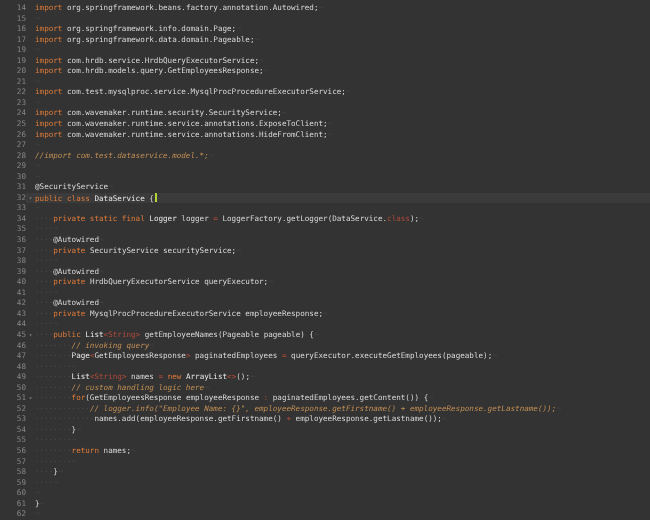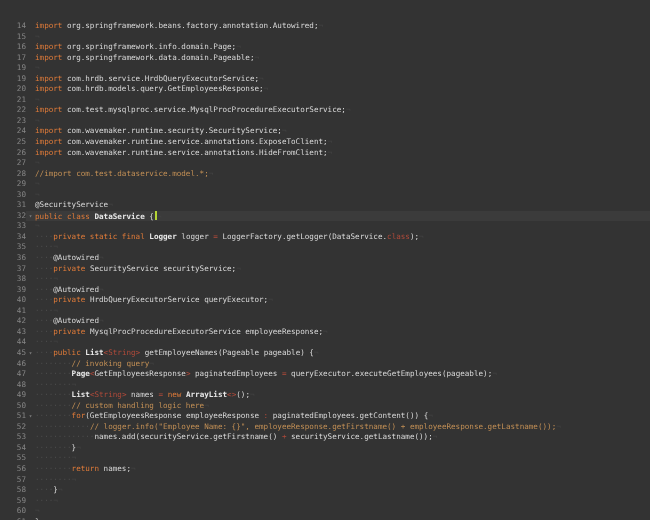--- a/index.html
+++ b/index.html
@@ -4,40 +4,40 @@
 <style>
   html, body { margin:0; padding:0; }
   body {
     width:650px; height:520px; overflow:hidden;
     background:#333333;
     font-family:"DejaVu Sans Mono","Liberation Mono",monospace;
   }
   .editor {
     position:relative; width:650px; height:520px;
     font-size:7.6px; line-height:10.55px;
-    padding-top:21px; box-sizing:border-box;
+    padding-top:3px; box-sizing:border-box;
     cursor:text;
   }
   .row { display:flex; height:10.55px; white-space:pre; }
   .row.current { background:#3b3b3b; }
   .gutter {
     flex:none; width:26px; text-align:right;
     color:#868686; background:#333333; user-select:none;
   }
   .foldcol {
     flex:none; width:9px; text-align:center;
     color:#7a7a7a; font-size:6px; line-height:10.55px;
   }
   .code { flex:1; }
   .t  { color:#d9d9d9; }
-  .b  { color:#e9e9e9; font-weight:bold; }
+  .b  { color:#e9e9e9; font-weight:normal; }
   .k  { color:#e07b39; }
   .ki { color:#e07b39; }
   .o  { color:#b04a3a; }
-  .c  { color:#c28f55; }
+  .c  { color:#c28f55; font-style:italic; }
   .ws { color:#4b4b4b; }
   .eol{ color:#434343; }
   .cur{
     display:inline-block; width:2px; height:9px;
     background:#b5d435; vertical-align:-1.5px; margin-left:1px;
   }
 </style>
 </head>
 <body>
 
@@ -74,21 +74,21 @@
     <div class="row"><span class="gutter">43</span><span class="foldcol"></span><span class="code"><span class="ws">····</span><span class="k">private </span><span class="t">MysqlProcProcedureExecutorService employeeResponse;</span><span class="eol">¬</span></span></div>
     <div class="row"><span class="gutter">44</span><span class="foldcol"></span><span class="code"><span class="ws">····</span><span class="eol">¬</span></span></div>
     <div class="row"><span class="gutter">45</span><span class="foldcol">▾</span><span class="code"><span class="ws">····</span><span class="k">public </span><span class="b">List</span><span class="o">&lt;String&gt;</span><span class="t"> getEmployeeNames(Pageable pageable) {</span><span class="eol">¬</span></span></div>
     <div class="row"><span class="gutter">46</span><span class="foldcol"></span><span class="code"><span class="ws">········</span><span class="c">// invoking query</span><span class="eol">¬</span></span></div>
     <div class="row"><span class="gutter">47</span><span class="foldcol"></span><span class="code"><span class="ws">········</span><span class="b">Page</span><span class="o">&lt;</span><span class="t">GetEmployeesResponse</span><span class="o">&gt;</span><span class="t"> paginatedEmployees </span><span class="o">=</span><span class="t"> queryExecutor.executeGetEmployees(pageable);</span><span class="eol">¬</span></span></div>
     <div class="row"><span class="gutter">48</span><span class="foldcol"></span><span class="code"><span class="ws">········</span><span class="eol">¬</span></span></div>
     <div class="row"><span class="gutter">49</span><span class="foldcol"></span><span class="code"><span class="ws">········</span><span class="b">List</span><span class="o">&lt;String&gt;</span><span class="t"> names </span><span class="o">=</span><span class="t"> </span><span class="ki">new</span><span class="t"> </span><span class="b">ArrayList</span><span class="o">&lt;&gt;</span><span class="t">();</span><span class="eol">¬</span></span></div>
     <div class="row"><span class="gutter">50</span><span class="foldcol"></span><span class="code"><span class="ws">········</span><span class="c">// custom handling logic here</span><span class="eol">¬</span></span></div>
     <div class="row"><span class="gutter">51</span><span class="foldcol">▾</span><span class="code"><span class="ws">········</span><span class="k">for</span><span class="t">(GetEmployeesResponse employeeResponse </span><span class="o">:</span><span class="t"> paginatedEmployees.getContent()) {</span><span class="eol">¬</span></span></div>
     <div class="row"><span class="gutter">52</span><span class="foldcol"></span><span class="code"><span class="ws">············</span><span class="c">// logger.info("Employee Name: {}", employeeResponse.getFirstname() + employeeResponse.getLastname());</span><span class="eol">¬</span></span></div>
-    <div class="row"><span class="gutter">53</span><span class="foldcol"></span><span class="code"><span class="ws">·············</span><span class="t">names.add(securityService.getFirstname() </span><span class="o">+</span><span class="t"> securityService.getLastname());</span><span class="eol">¬</span></span></div>
+    <div class="row"><span class="gutter">53</span><span class="foldcol"></span><span class="code"><span class="ws">·············</span><span class="t">names.add(employeeResponse.getFirstname() </span><span class="o">+</span><span class="t"> employeeResponse.getLastname());</span><span class="eol">¬</span></span></div>
     <div class="row"><span class="gutter">54</span><span class="foldcol"></span><span class="code"><span class="ws">········</span><span class="t">}</span><span class="eol">¬</span></span></div>
     <div class="row"><span class="gutter">55</span><span class="foldcol"></span><span class="code"><span class="ws">········</span><span class="eol">¬</span></span></div>
     <div class="row"><span class="gutter">56</span><span class="foldcol"></span><span class="code"><span class="ws">········</span><span class="k">return</span><span class="t"> names;</span><span class="eol">¬</span></span></div>
     <div class="row"><span class="gutter">57</span><span class="foldcol"></span><span class="code"><span class="ws">········</span><span class="eol">¬</span></span></div>
     <div class="row"><span class="gutter">58</span><span class="foldcol"></span><span class="code"><span class="ws">····</span><span class="t">}</span><span class="eol">¬</span></span></div>
     <div class="row"><span class="gutter">59</span><span class="foldcol"></span><span class="code"><span class="ws">····</span><span class="eol">¬</span></span></div>
     <div class="row"><span class="gutter">60</span><span class="foldcol"></span><span class="code"><span class="eol">¬</span></span></div>
     <div class="row"><span class="gutter">61</span><span class="foldcol"></span><span class="code"><span class="t">}</span><span class="eol">¬</span></span></div>
     <div class="row"><span class="gutter">62</span><span class="foldcol"></span><span class="code"><span class="eol">¬</span></span></div>
   </div>

